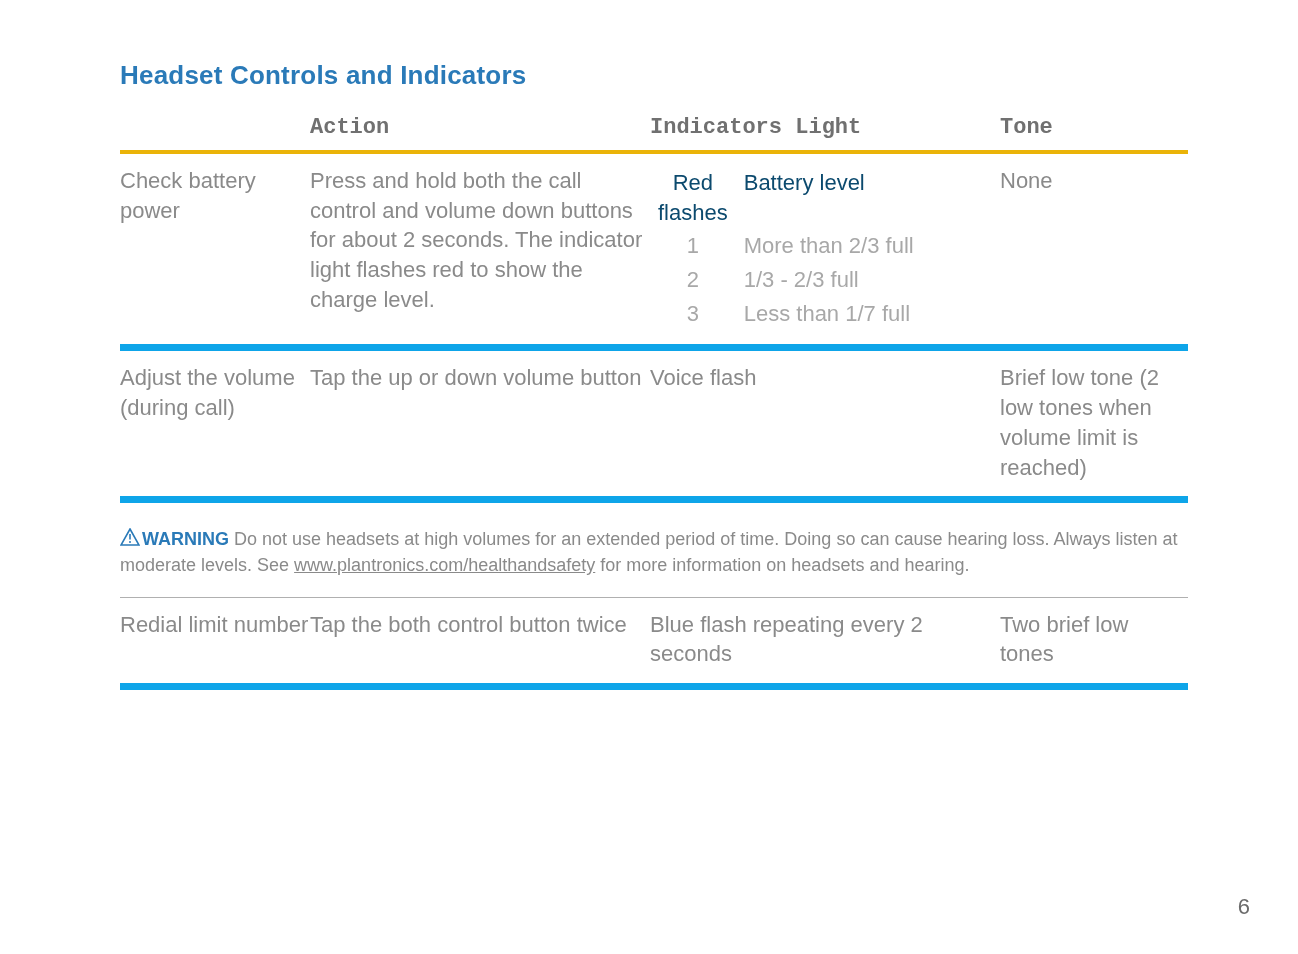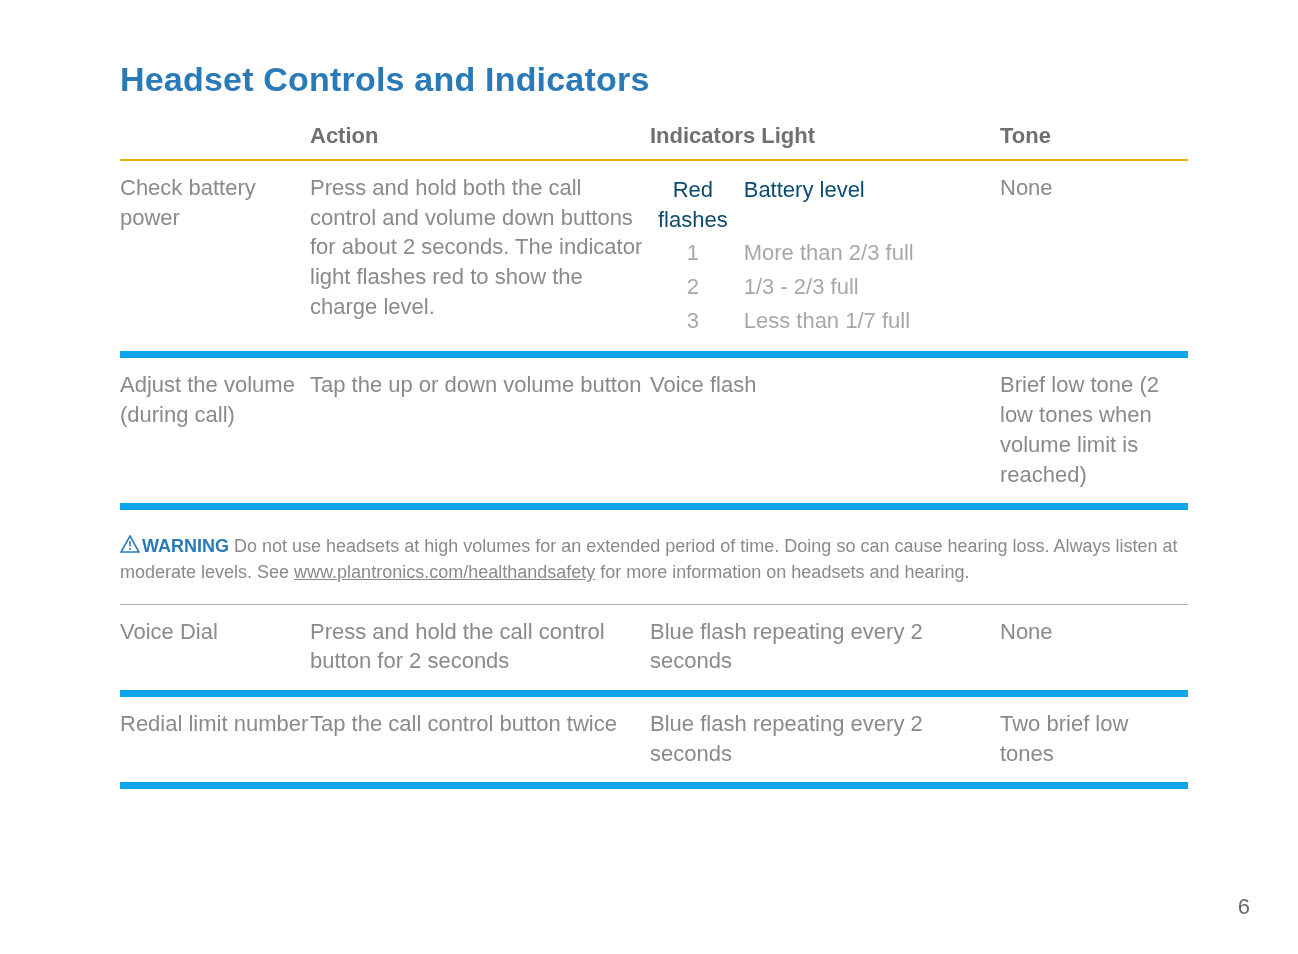--- a/index.html
+++ b/index.html
@@ -13,37 +13,38 @@
     font-weight: 300;
   }
   .page {
     padding: 60px 110px 0 120px;
     position: relative;
     box-sizing: border-box;
     height: 100%;
   }
   h1.title {
     color: #2a7ab8;
-    font-size: 34px;
+    font-size: 26px;
     font-weight: 700;
     margin: 0 0 18px 0;
     letter-spacing: 0.2px;
   }
   table.controls {
     border-collapse: collapse;
     width: 100%;
     font-size: 22px;
   }
   table.controls th {
     text-align: left;
     font-weight: 600;
     color: #707070;
-    border-bottom: 2px solid #eab308;
+    border-bottom: 4px solid #eab308;
     padding: 6px 0 10px 0;
     vertical-align: top;
+    font-family: Liberation Mono, monospace;
   }
   table.controls td {
     border-bottom: 7px solid #0ea5e9;
     padding: 12px 0 14px 0;
     vertical-align: top;
     color: #8a8a8a;
     line-height: 1.35;
   }
   table.controls col.c-name  { width: 190px; }
   table.controls col.c-action{ width: 340px; }
@@ -171,28 +172,22 @@
 
   <table class="controls" style="border-top:1px solid #b0b0b0;">
     <colgroup>
       <col class="c-name">
         <col class="c-action">
         <col class="c-ind">
         <col class="c-tone">
     </colgroup>
     <tbody>
       <tr>
-        <td class="row-name">Voice Dial</td>
-        <td>Press and hold the call control button for 2 seconds</td>
-        <td>Blue flash repeating every 2 seconds</td>
-        <td>None</td>
-      </tr>
-      <tr>
         <td class="row-name">Redial limit number</td>
-        <td>Tap the call control button twice</td>
+        <td>Tap the both control button twice</td>
         <td>Blue flash repeating every 2 seconds</td>
         <td>Two brief low tones</td>
       </tr>
     </tbody>
   </table>
 
   <div class="page-number">6</div>
 </div>
 
 </body></html>

